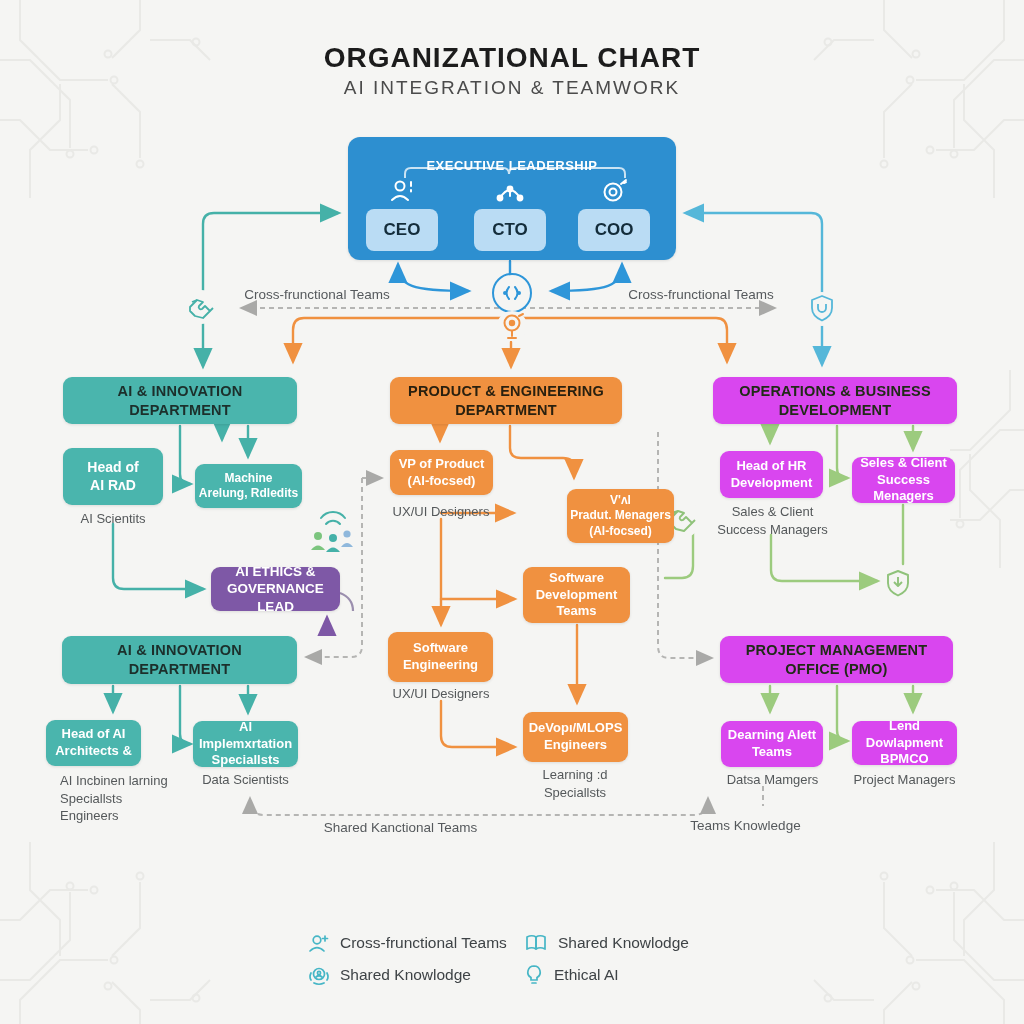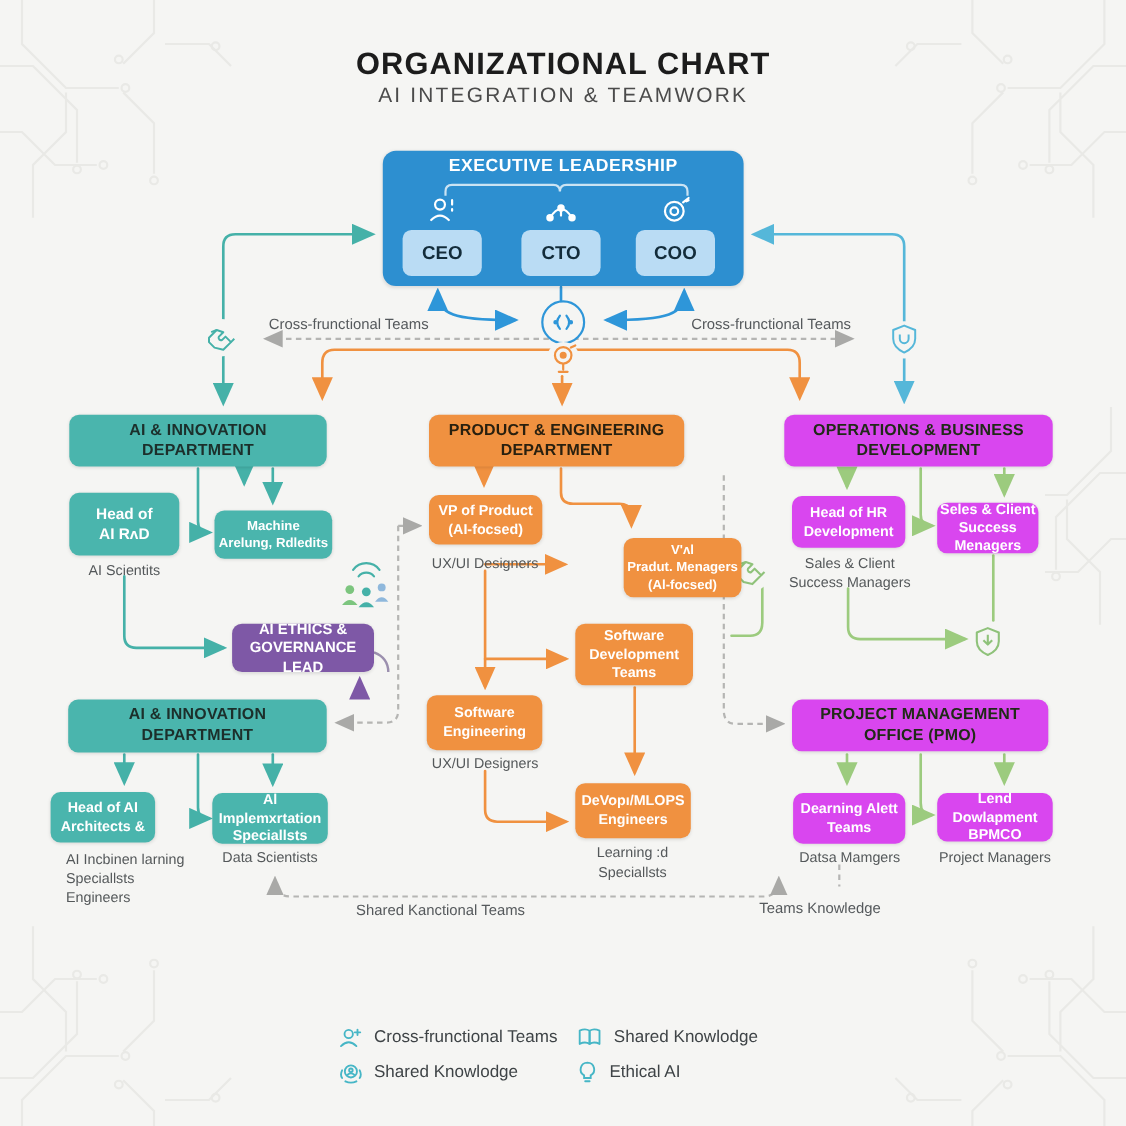--- a/index.html
+++ b/index.html
@@ -21,22 +21,22 @@
   .teal.hdr{color:#1c2f2b;}
   .teal.sub{color:#ffffff;}
   .orange{background:#f09140;}
   .orange.hdr{color:#29200f;}
   .orange.sub{color:#ffffff;}
   .green{background:#d946ef;}
   .green.hdr{color:#202b17;}
   .green.sub{color:#ffffff;}
   .purple{background:#7e58a6;color:#ffffff;font-weight:bold;font-size:13.5px;line-height:1.3;}
   .exec{background:#2d8fd0;border-radius:12px;}
-  .exec-title{position:absolute;top:5px;left:0;width:100%;text-align:center;color:#ffffff;
-    font-weight:bold;font-size:16px;letter-spacing:.5px;}
+  .exec-title{position:absolute;top:21px;left:0;width:100%;text-align:center;color:#ffffff;
+    font-weight:bold;font-size:13px;letter-spacing:.5px;}
   .role{position:absolute;background:#badcf4;border-radius:8px;width:72px;height:42px;
     display:flex;align-items:center;justify-content:center;font-weight:bold;font-size:17px;color:#132c3a;}
   .cap{position:absolute;color:#54585a;font-size:13px;text-align:center;white-space:pre-line;line-height:1.35;}
   .cap.left{text-align:left;}
   .conn-label{position:absolute;color:#55595c;font-size:13.5px;text-align:center;}
   .kp-title{top:891px;left:0;width:100%;text-align:center;font-size:21px;font-weight:bold;color:#141414;
     letter-spacing:.5px;}
   .kp-grid{position:absolute;left:308px;top:932px;display:grid;grid-template-columns:216px 222px;row-gap:10px;}
   .kp-item{display:flex;align-items:center;gap:10px;font-size:15.5px;color:#3e4346;height:22px;}
   .fig{position:absolute;display:flex;align-items:center;justify-content:center;}
@@ -295,21 +295,21 @@
 Engineers</div>
   <div class="cap" style="left:512px;top:766px;width:126px;">Learning :d
 Speciallsts</div>
 
   <div class="node green hdr" style="left:713px;top:377px;width:244px;height:47px;">OPERATIONS &amp; BUSINESS
 DEVELOPMENT</div>
   <div class="node green sub" style="left:720px;top:451px;width:103px;height:47px;">Head of HR
 Development</div>
   <div class="cap" style="left:700px;top:503px;width:145px;">Sales &amp; Client
 Success Managers</div>
-  <div class="node green sub" style="left:852px;top:457px;width:92px;height:46px;">Seles &amp; Client
+  <div class="node green sub" style="left:852px;top:457px;width:103px;height:46px;">Seles &amp; Client
 Success Menagers</div>
   <div class="node green hdr" style="left:720px;top:636px;width:233px;height:47px;">PROJECT MANAGEMENT
 OFFICE (PMO)</div>
   <div class="node green sub" style="left:721px;top:721px;width:102px;height:46px;">Dearning Alett
 Teams</div>
   <div class="cap" style="left:710px;top:771px;width:125px;">Datsa Mamgers</div>
   <div class="node green sub" style="left:852px;top:721px;width:105px;height:44px;">Lend Dowlapment
 BPMCO</div>
   <div class="cap" style="left:832px;top:771px;width:145px;">Project Managers</div>
 

